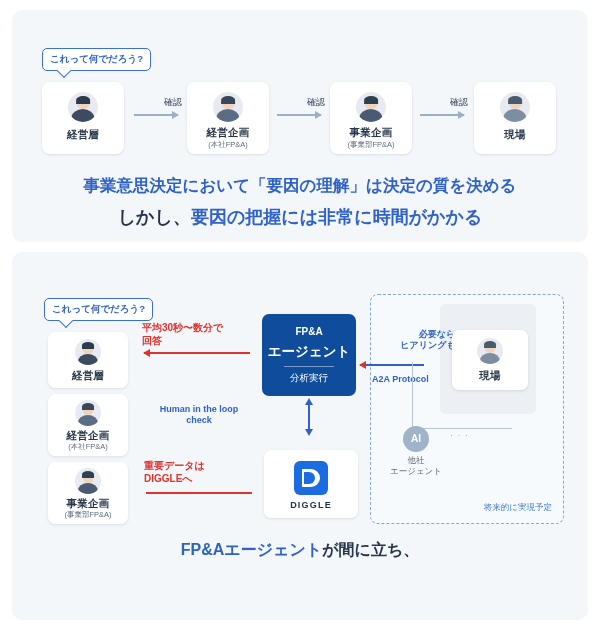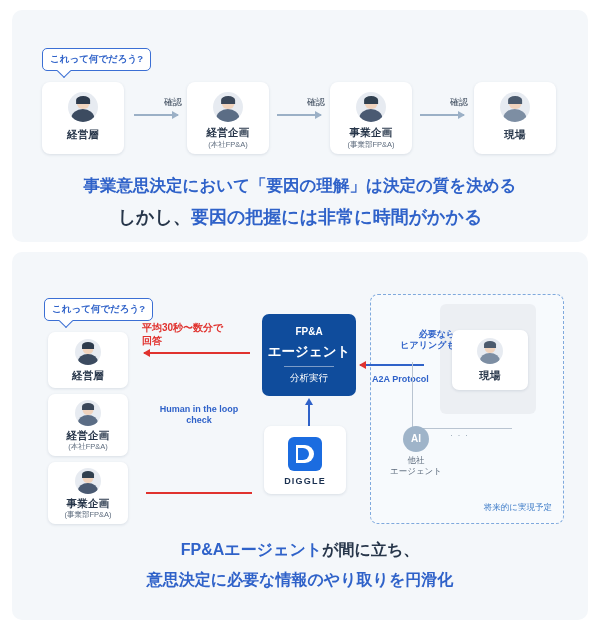--- a/index.html
+++ b/index.html
@@ -464,32 +464,36 @@
       <span>平均30秒〜数分で</span><br>
       <span>回答</span>
     </div>
     <div class="arr-red left" style="left:132px; top:100px; width:106px;"></div>
 
     <div class="blue-label" style="left:128px; top:152px; width:118px;">
       <span>Human in the loop</span><br>
       <span>check</span>
     </div>
 
+    <div class="red-label" style="left:132px; top:208px; width:106px;">
+      <span>重要データは</span><br>
+      <span>DIGGLEへ</span>
+    </div>
     <div class="arr-red" style="left:134px; top:240px; width:106px;"></div>
 
     <div class="blue-box" style="left:250px; top:62px; width:94px; height:82px;">
       <div class="bb-t1" style="top:12px;">FP&amp;A</div>
       <div class="bb-t2" style="top:29px;">エージェント</div>
       <div class="bb-rule" style="top:52px;"></div>
       <div class="bb-t3" style="top:58px;">分析実行</div>
     </div>
 
     <div class="arr-blue-v up down" style="left:296px; top:152px; height:26px;"></div>
 
-    <div class="diggle-card" style="left:252px; top:174px; width:82px; height:68px;">
+    <div class="diggle-card" style="left:252px; top:198px; width:82px; height:68px;padding-left:12px;">
       <div class="diggle-mark" style="top:11px;"></div>
       <div class="diggle-text" style="top:50px;">DIGGLE</div>
     </div>
 
     <div class="dashed-box" style="left:358px; top:42px; width:192px; height:228px;"></div>
     <div class="dashed-note" style="right:36px; top:250px;">将来的に実現予定</div>
 
     <div class="gray-panel" style="left:428px; top:52px; width:96px; height:110px;"></div>
 
     <div class="blue-label" style="left:366px; top:60px; width:118px;margin-top:17px;">
@@ -521,18 +525,15 @@
         <span>エージェント</span>
       </div>
     </div>
 
     <div class="dots" style="left:438px; top:178px;">· · ·</div>
 
 
     <div class="bot-line1" style="top:288px;">
       <span class="accent">FP&amp;Aエージェント</span><span>が間に立ち、</span>
     </div>
-    <div class="bot-line2" style="top:318px;">
-      <span class="accent">意思決定に必要な情報のやり取りを円滑化</span>
-    </div>
   </div>
 
 </div>
 
 </body></html>

